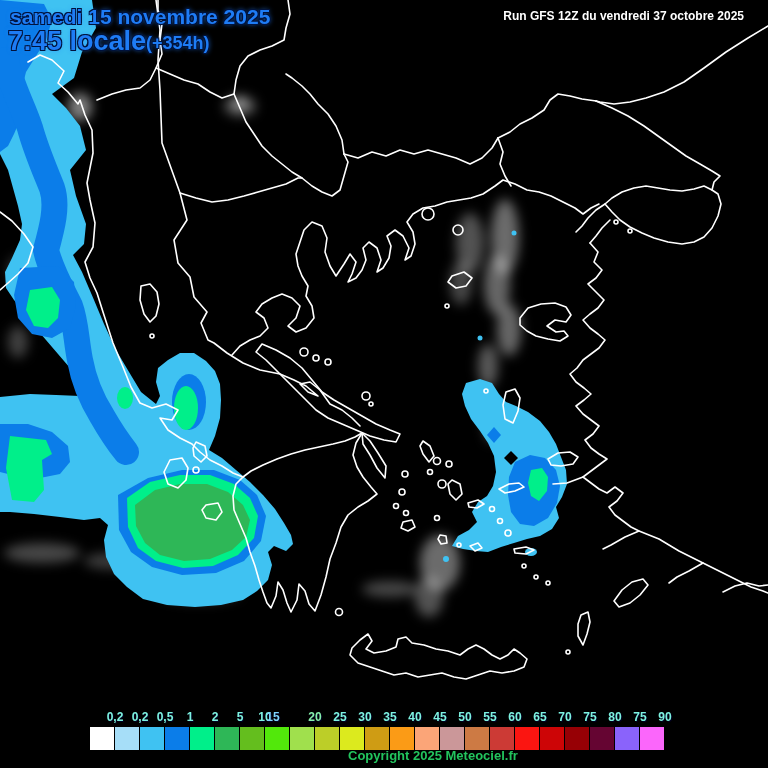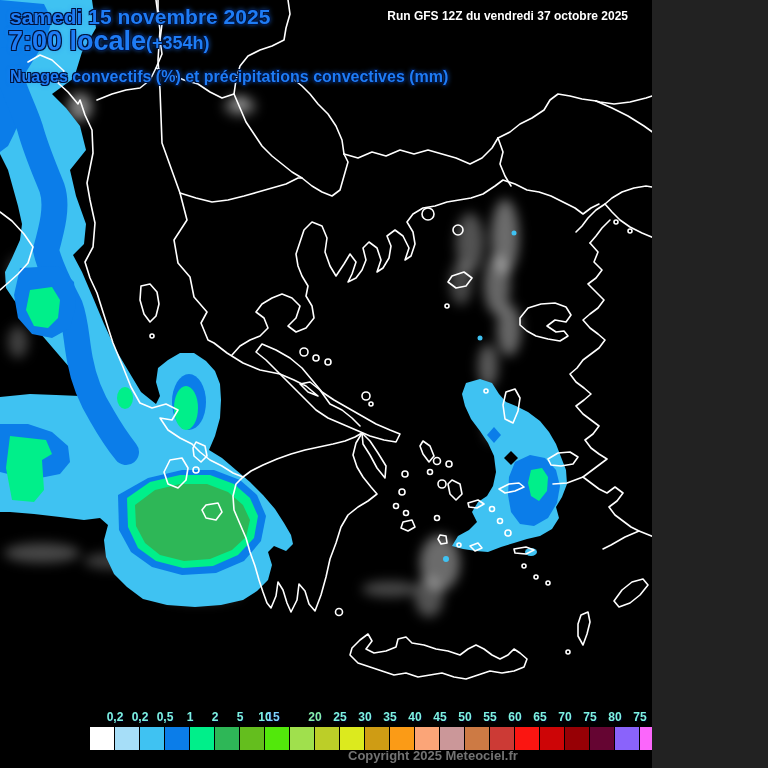--- a/index.html
+++ b/index.html
@@ -1,31 +1,31 @@
 <!DOCTYPE html>
 <html><head>
 <meta charset="utf-8">
 <style>
   html,body{margin:0;padding:0;background:#222;}
-  #stage{position:relative;width:652px;height:768px;background:#000;overflow:hidden;
+  #stage{position:relative;width:768px;height:768px;background:#000;overflow:hidden;
          font-family:"Liberation Sans", sans-serif;}
   #map-svg{position:absolute;left:0;top:0;}
   .ttl{position:absolute;font-weight:bold;color:#1e7cf5;white-space:nowrap;
        text-shadow:-1px -1px 0 #00133d,1px -1px 0 #00133d,-1px 1px 0 #00133d,1px 1px 0 #00133d,0 0 5px rgba(40,130,255,.9);}
   #date-line{left:10px;top:5px;font-size:21px;}
   #time-line{left:8px;top:26px;font-size:27px;}
   #offset{position:absolute;left:146px;top:33px;font-size:18px;}
   #subtitle{left:10px;top:68px;font-size:16px;}
   #run-info{position:absolute;right:24px;top:9px;font-size:12px;font-weight:bold;color:#fff;white-space:nowrap;}
   #legend{position:absolute;left:0;top:0;width:768px;height:768px;pointer-events:none;}
   #legend-bar{position:absolute;left:90px;top:727px;height:23px;display:flex;}
   .lg-cell{width:25px;height:23px;box-sizing:border-box;border-right:1px solid #000;}
   .lg-label{position:absolute;top:710px;transform:translateX(-50%);font-size:12px;font-weight:bold;color:#7df2e0;
             text-shadow:1px 1px 0 #002;}
-  #copyright{position:absolute;left:348px;top:748px;font-size:13px;font-weight:bold;color:#737373;white-space:nowrap;}
+  #copyright{position:absolute;left:348px;top:748px;font-size:13px;font-weight:bold;color:#22c55e;white-space:nowrap;}
 </style>
 </head>
 <body>
 
 <div id="stage">
 
   <svg id="map-svg" width="768" height="768" viewBox="0 0 768 768">
     <defs>
       <filter id="cloudblur" x="-60%" y="-60%" width="220%" height="220%">
         <feGaussianBlur stdDeviation="6"></feGaussianBlur>
@@ -185,23 +185,22 @@
       <circle cx="524" cy="566" r="2"></circle>
         <circle cx="536" cy="577" r="2"></circle>
         <circle cx="548" cy="583" r="2"></circle>
       <path d="M581,615 L588,612 590,622 587,634 583,645 578,636 578,624 Z"></path>
       <circle cx="568" cy="652" r="2"></circle>
       <path d="M614,601 L622,590 632,582 643,579 648,585 640,595 630,603 619,607 Z"></path>
     </g>
   </svg>
 
   <div class="ttl" id="date-line">samedi 15 novembre 2025</div>
-  <div class="ttl" id="time-line">7:00 locale</div>
+  <div class="ttl" id="time-line">7:45 locale</div>
   <div class="ttl" id="offset">(+354h)</div>
-  <div class="ttl" id="subtitle">Nuages convectifs (%) et précipitations convectives (mm)</div>
   <div id="run-info">Run GFS 12Z du vendredi 37 octobre 2025</div>
 
   <div id="legend">
     <div id="legend-bar">
         <div class="lg-cell" style="background: rgb(255, 255, 255);"></div>
         <div class="lg-cell" style="background: rgb(166, 222, 248);"></div>
         <div class="lg-cell" style="background: rgb(63, 194, 242);"></div>
         <div class="lg-cell" style="background: rgb(11, 125, 233);"></div>
         <div class="lg-cell" style="background: rgb(0, 239, 138);"></div>
         <div class="lg-cell" style="background: rgb(46, 183, 87);"></div>

